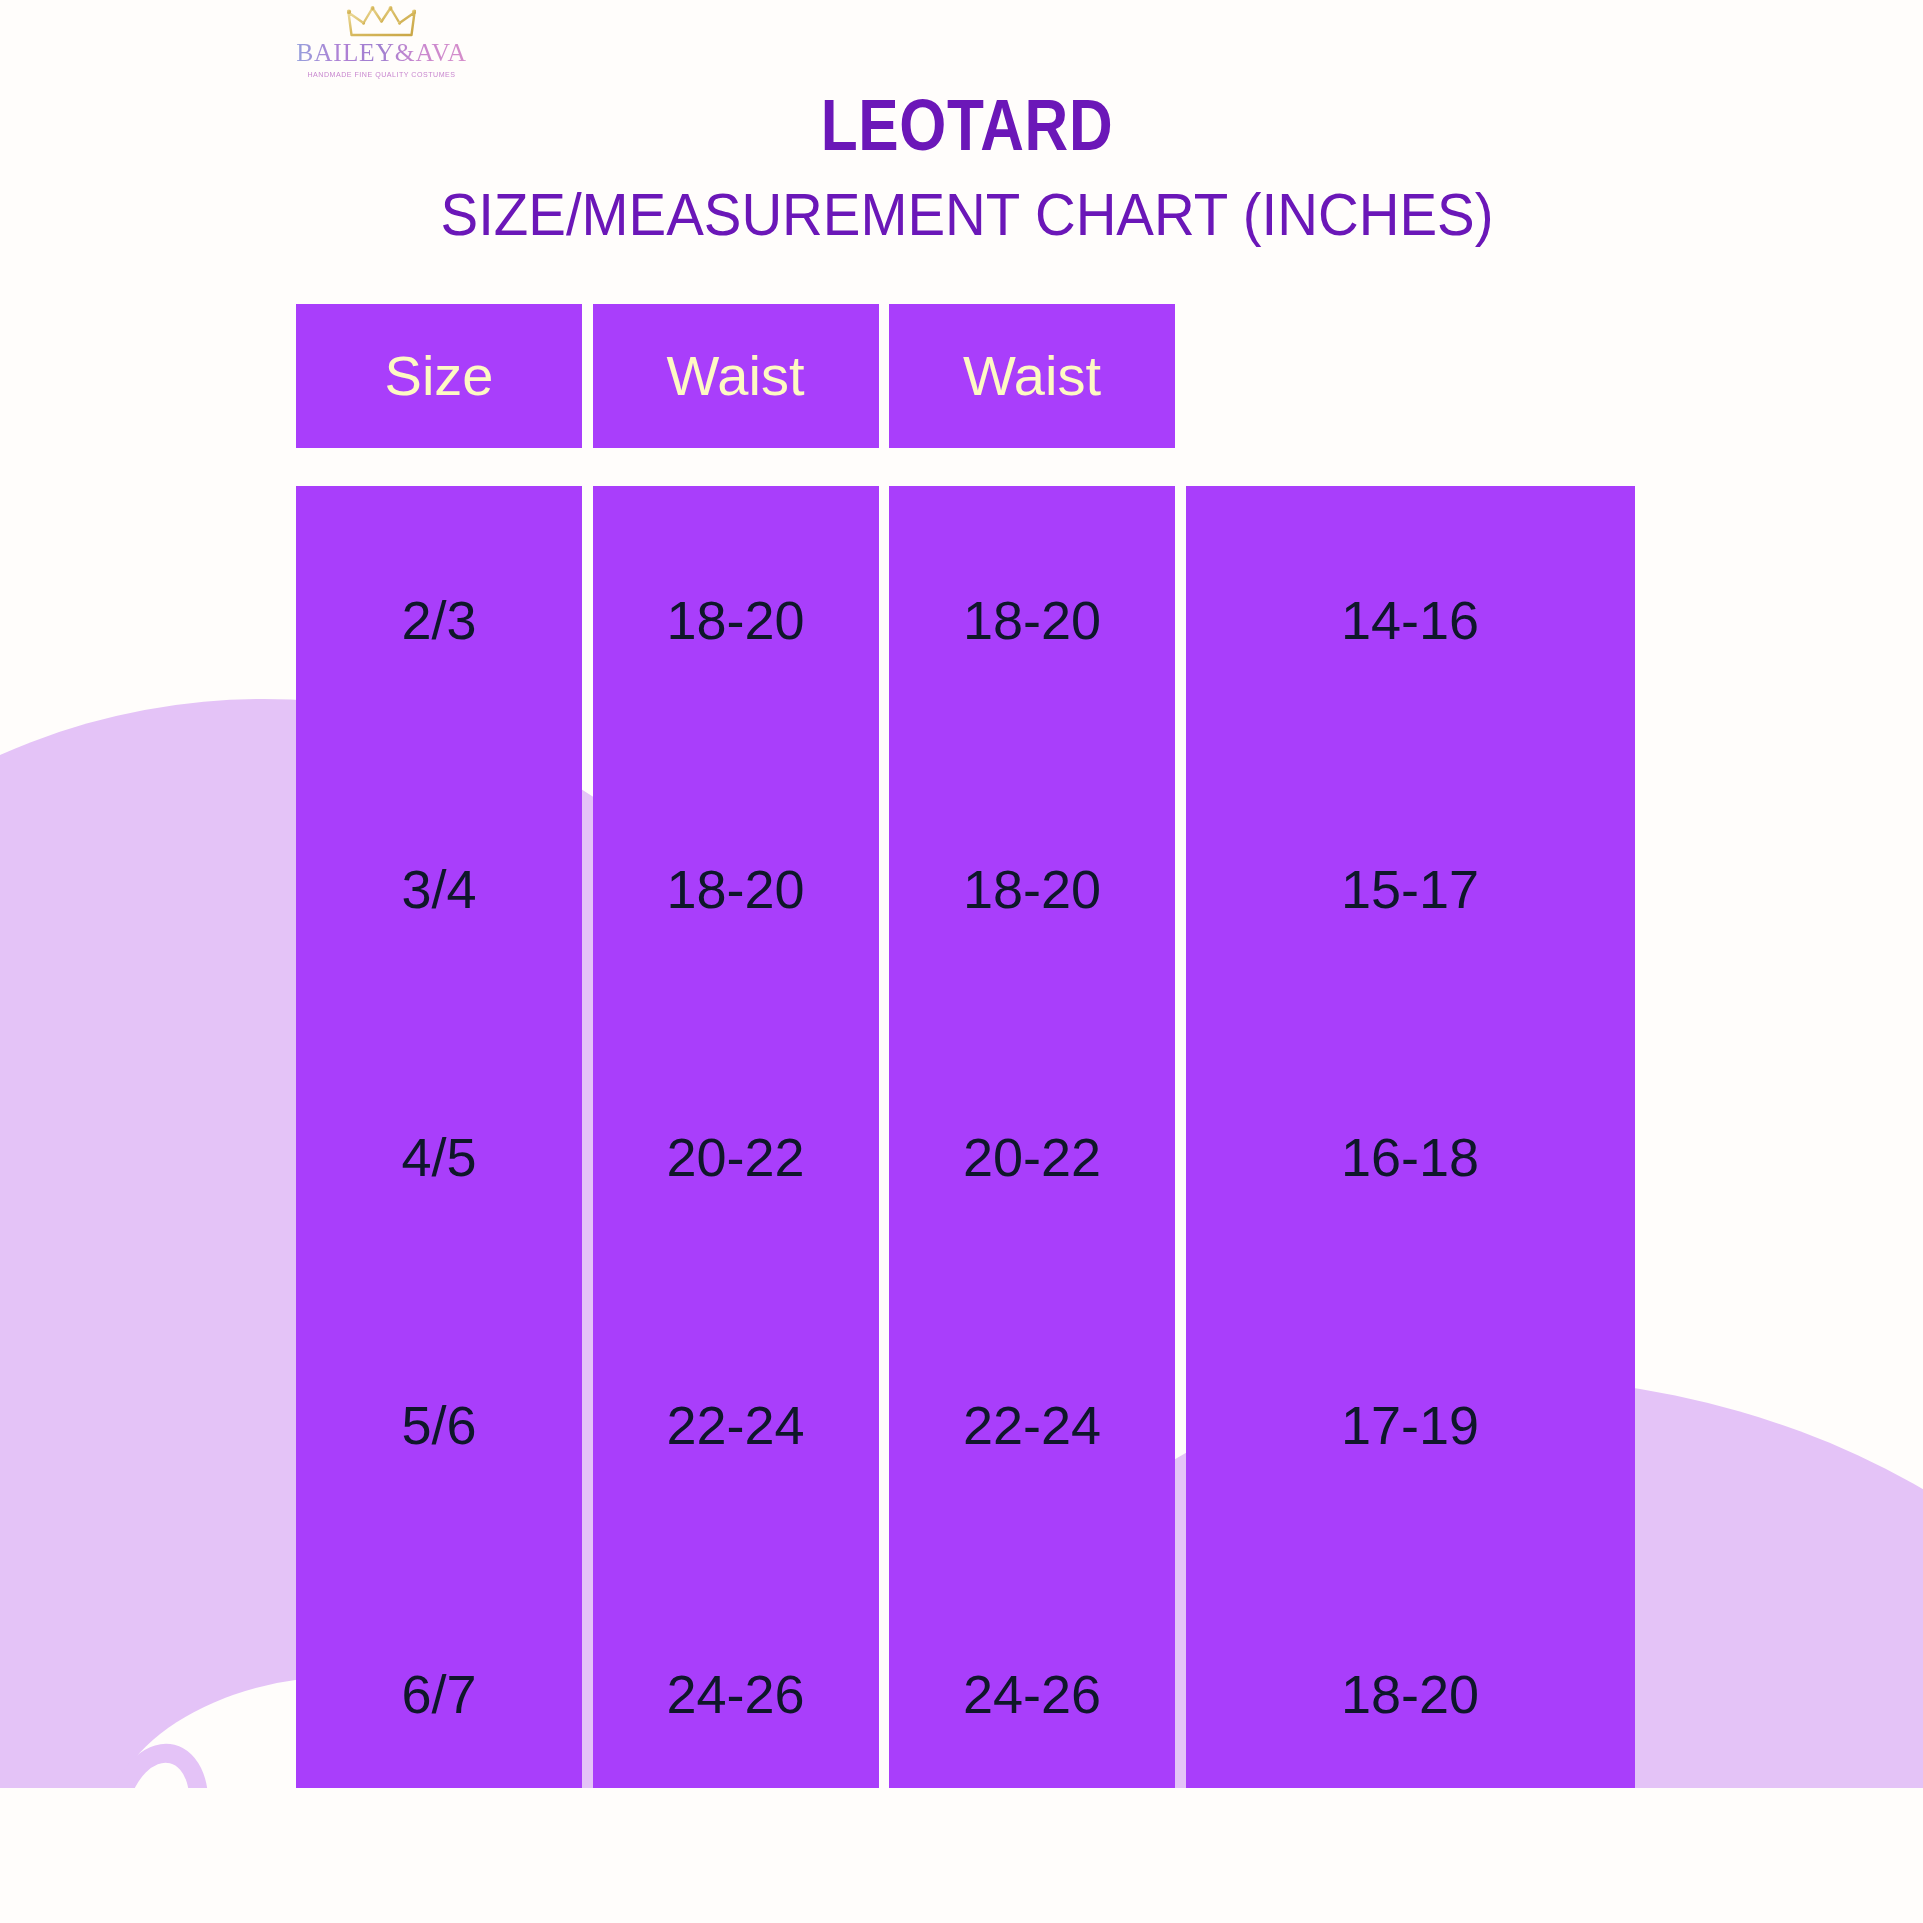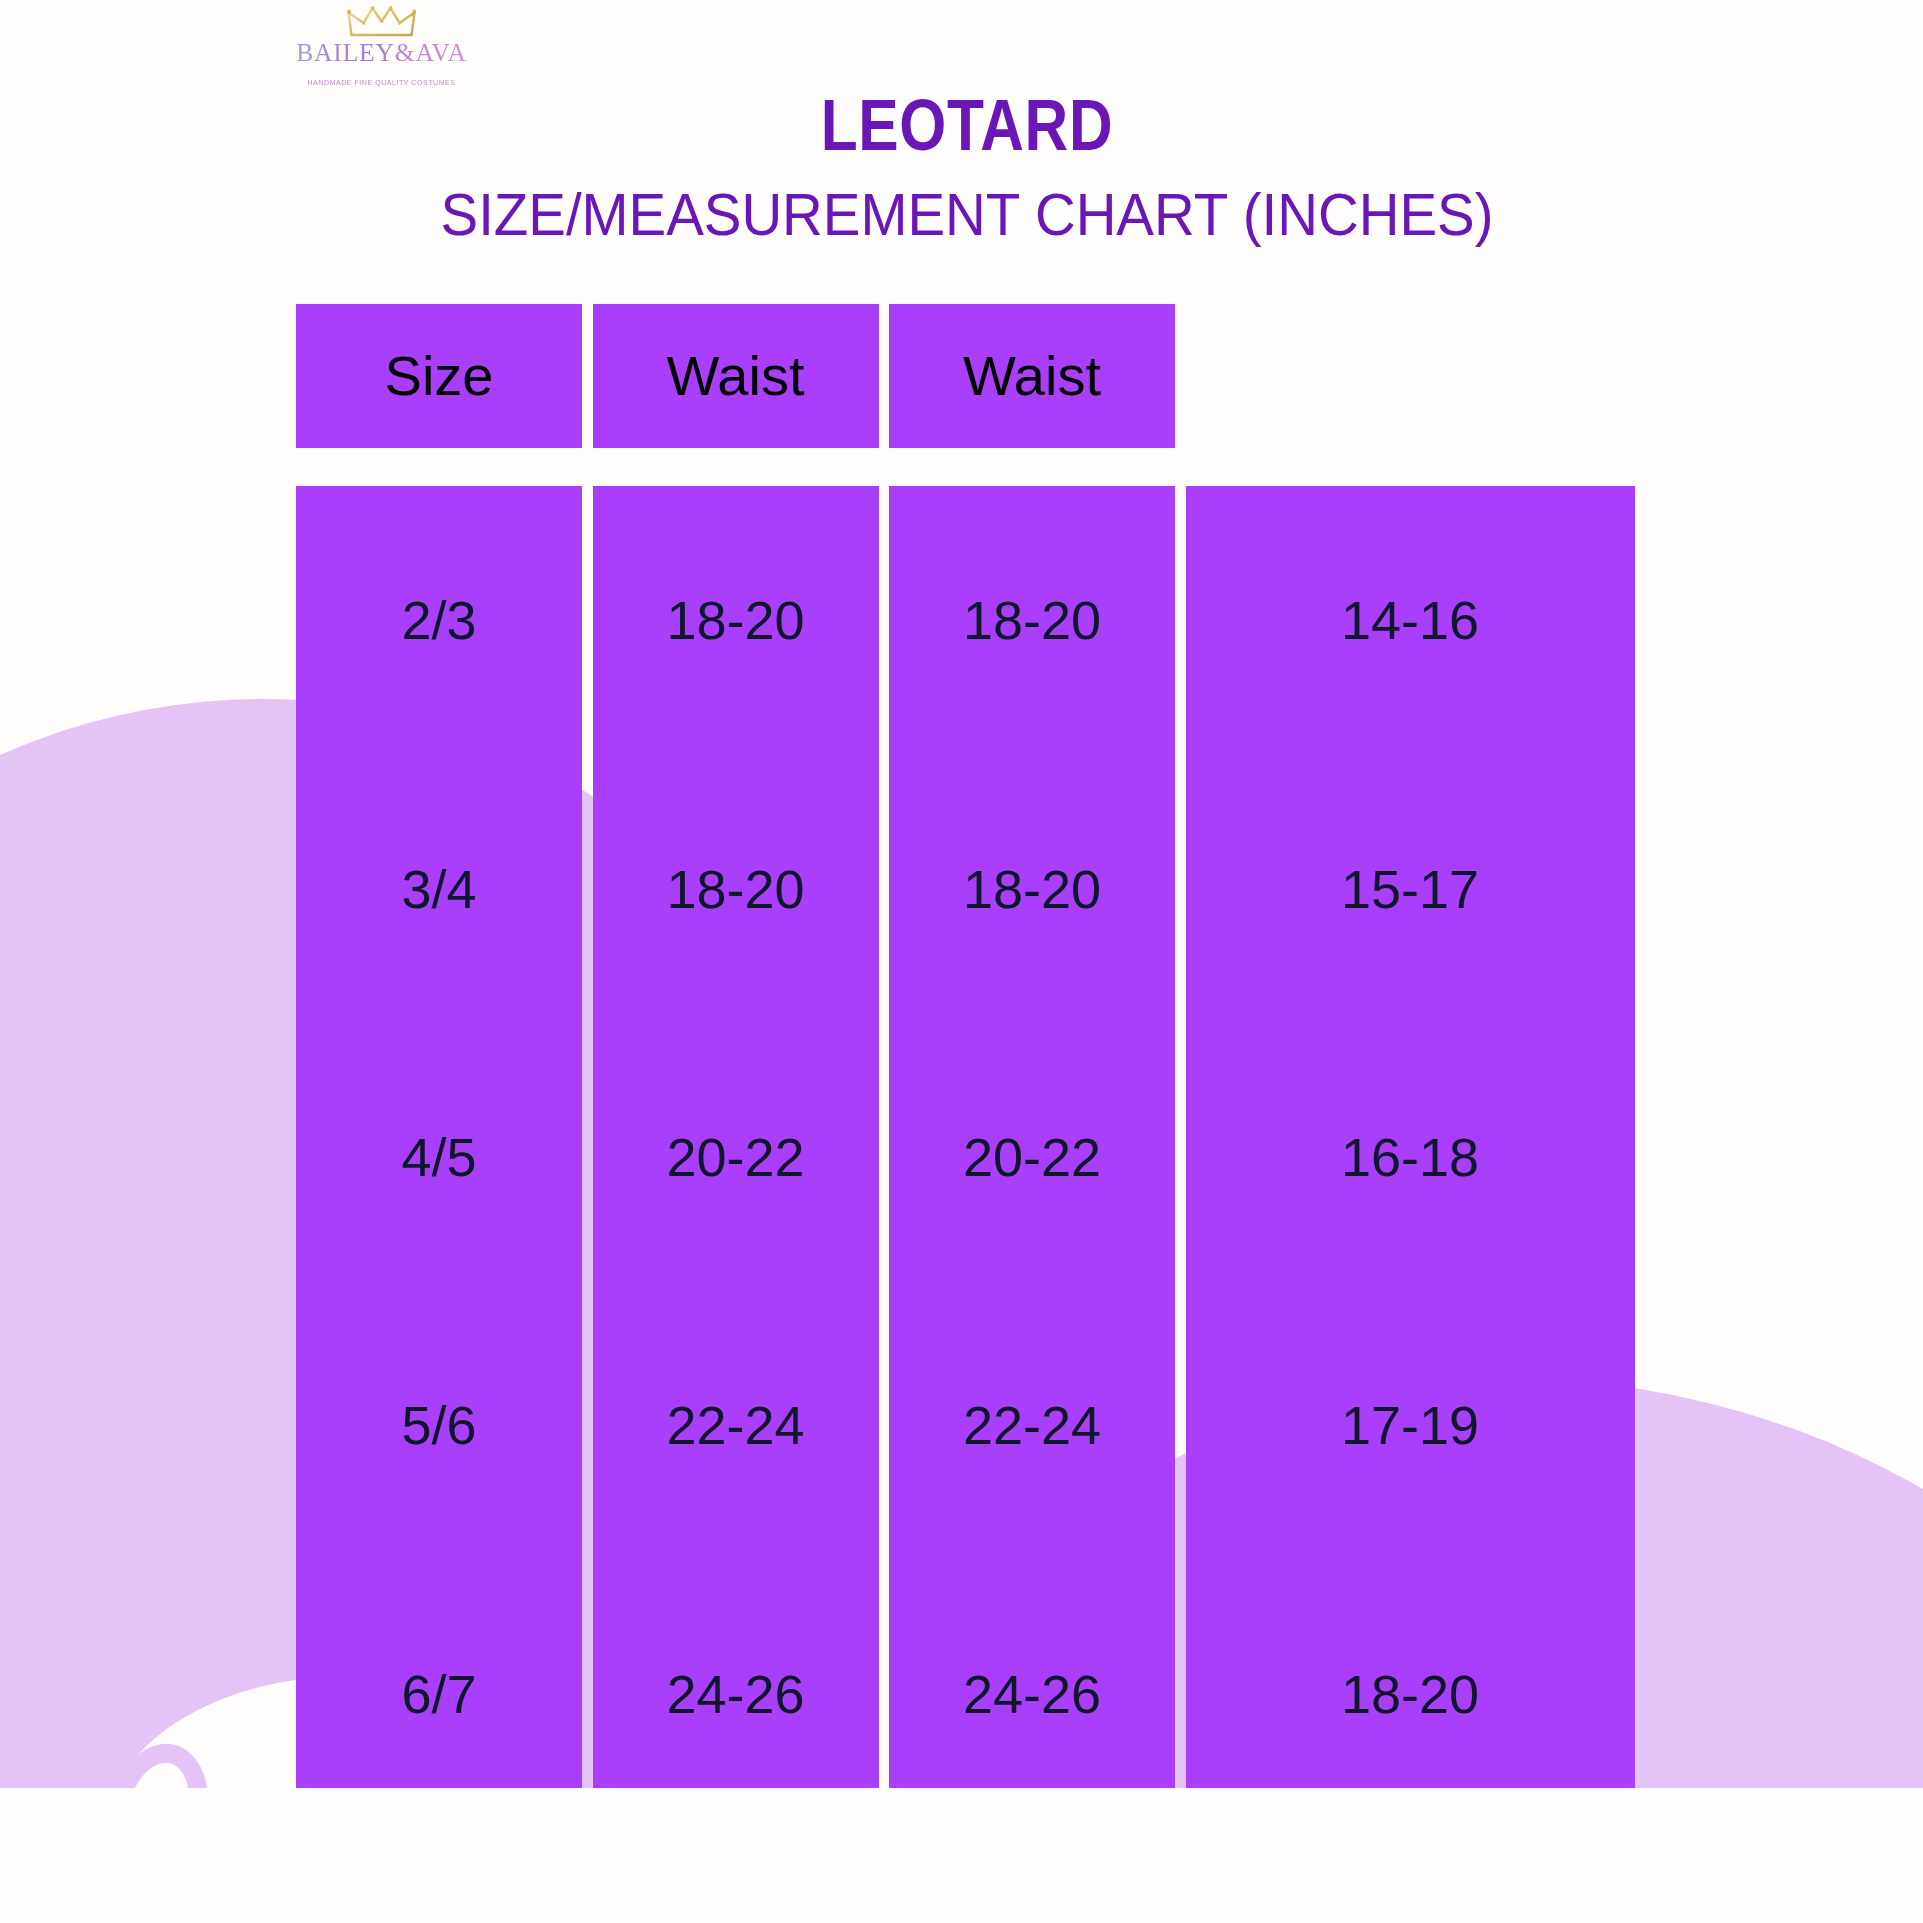--- a/index.html
+++ b/index.html
@@ -97,21 +97,21 @@
     font-size: 25.6px;
     letter-spacing: 0.8px;
     font-weight: 400;
     background: linear-gradient(90deg,#8FA8DE 0%,#B07FD4 30%,#9E7FD0 48%,#C887CF 68%,#D98FC9 100%);
     -webkit-background-clip: text;
     background-clip: text;
     color: transparent;
     white-space: nowrap;
   }
   .logo-tag {
-    margin-top: 15px;
+    margin-top: 7px;
     font-family: "Liberation Sans", sans-serif;
     font-size: 7.1px;
     letter-spacing: 0.5px;
     color: #C887CF;
     white-space: nowrap;
   }
 
   
   .title-block {
     position: absolute;
@@ -165,21 +165,21 @@
   }
 
   .col-gap { background: transparent; }
 
   .hcell {
     background: #A93EFB;
     display: flex;
     align-items: center;
     justify-content: center;
     text-align: center;
-    color: #000000;
+    color: #fef9c3;
     font-family: "Liberation Sans", sans-serif;
     font-weight: 400;
     font-size: 56px;
     line-height: 1.02;
     padding: 0 2px;
   }
   .hcell.two-line { font-size: 53px; }
 
   .bcol {
     background: #A93EFB;

